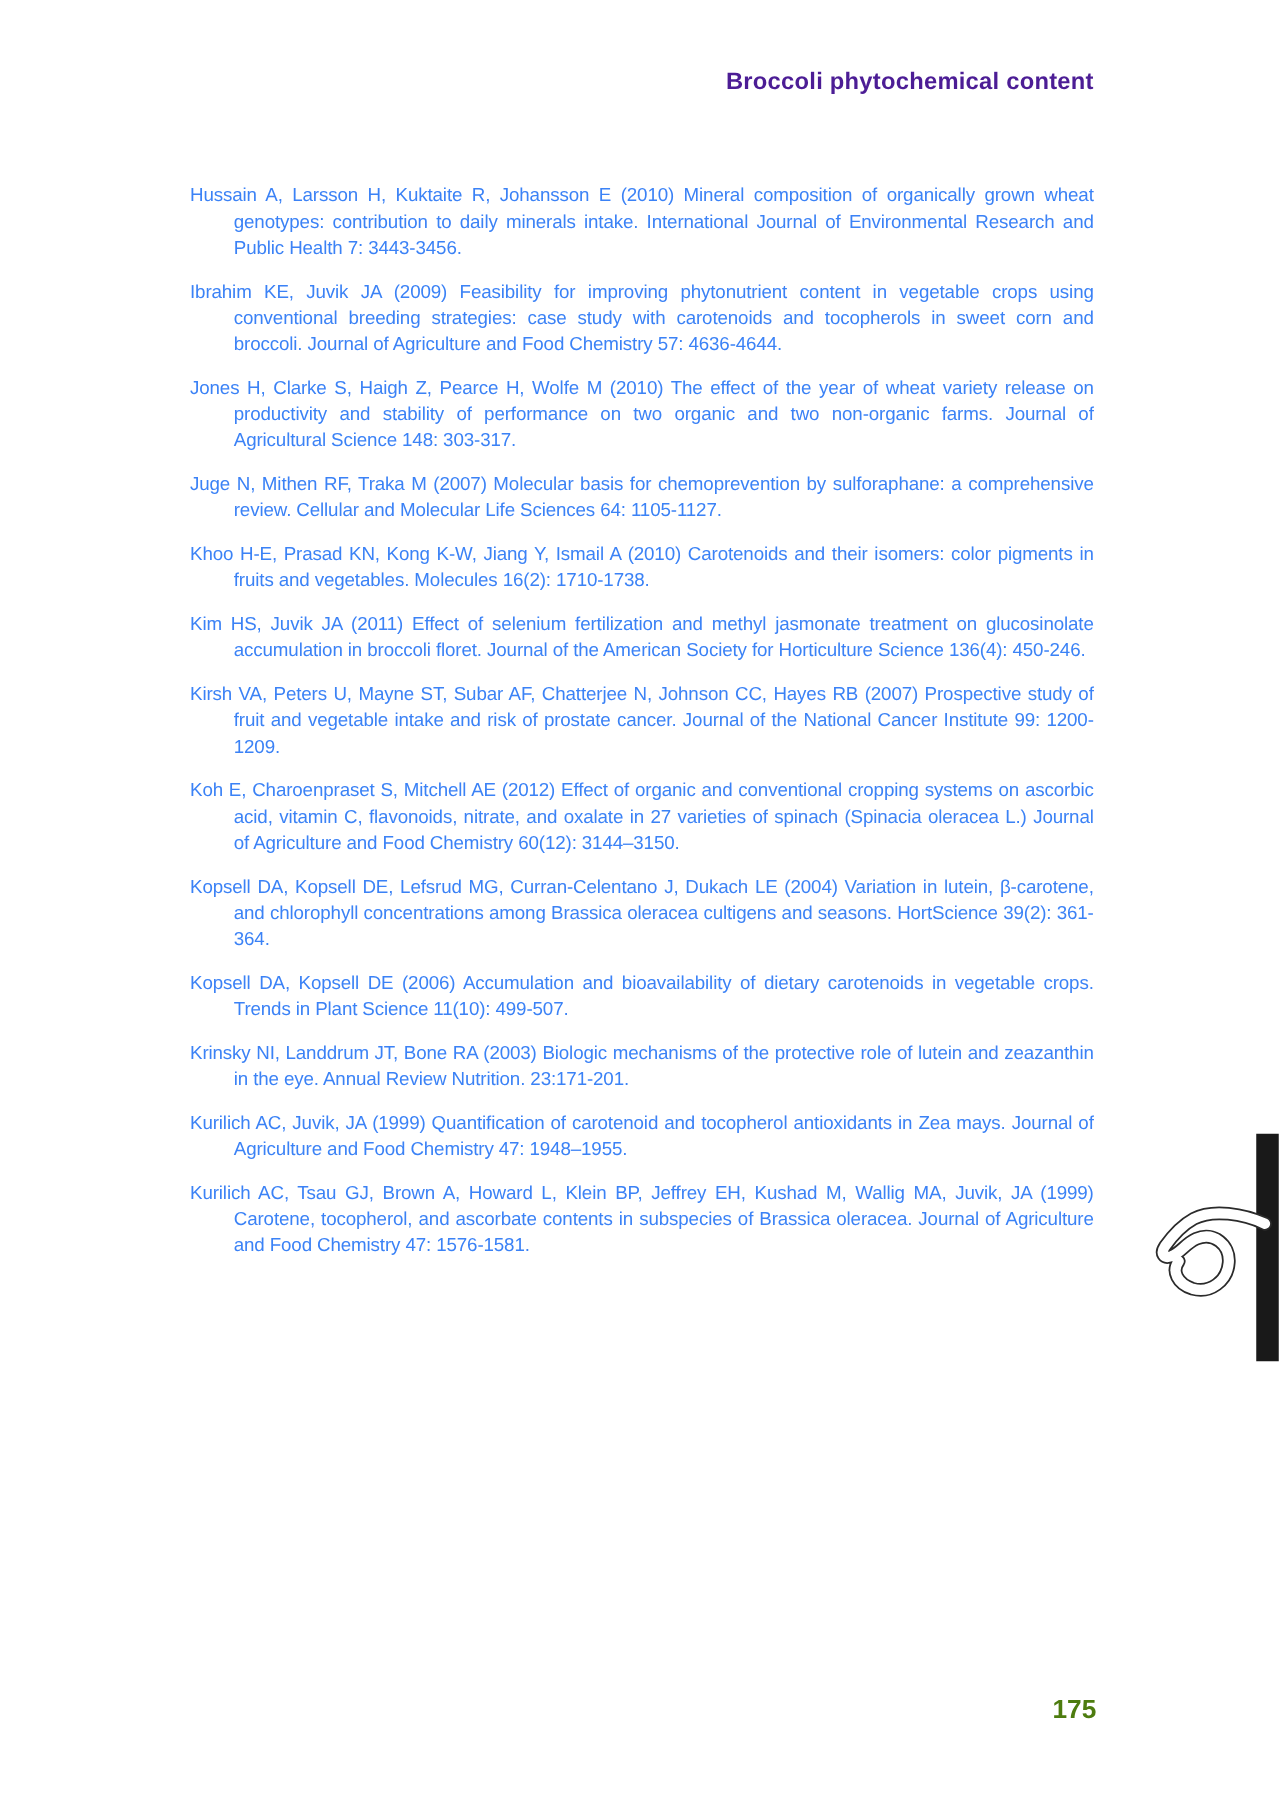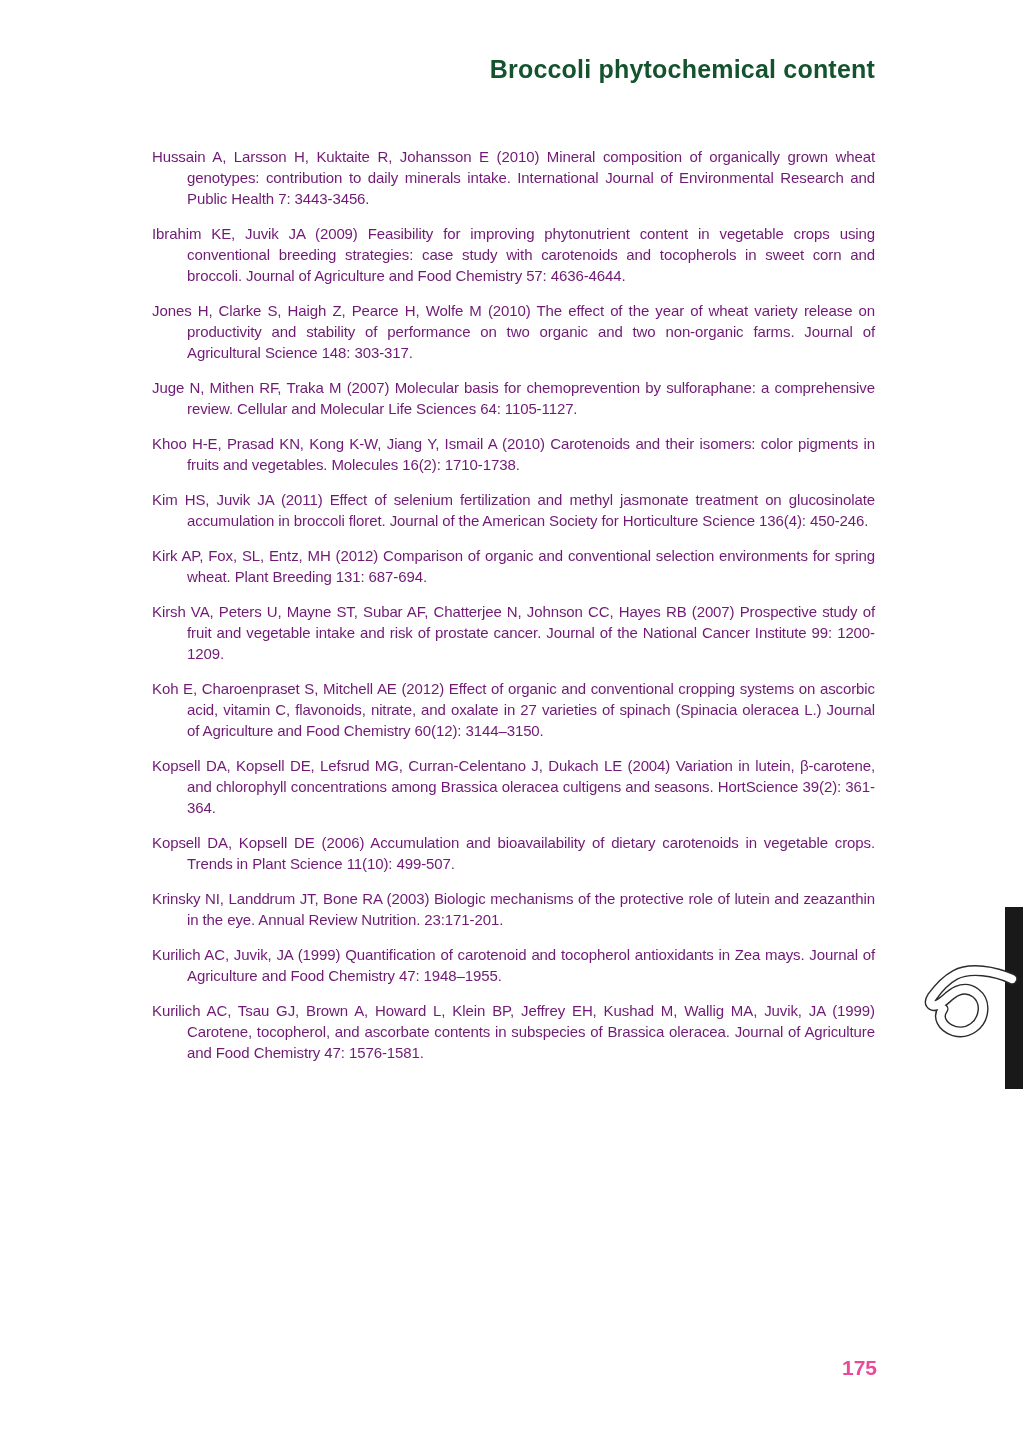--- a/index.html
+++ b/index.html
@@ -9,51 +9,51 @@
     font-family: "Liberation Sans", "DejaVu Sans", sans-serif;
     position: relative;
     overflow: hidden;
   }
   .page { position: absolute; inset: 0; }
 
   .running-header {
     position: absolute;
     top: 55px;
     right: 148px;
-    font-size: 25px;
+    font-size: 19px;
     font-weight: bold;
-    color: #14532d;
+    color: #4c1d95;
     letter-spacing: 0.2px;
   }
 
   .reference-list {
     position: absolute;
     top: 146px;
     left: 152px;
     width: 723px;
   }
   .ref {
     margin: 0 0 14px 0;
     font-size: 15px;
     line-height: 21px;
-    color: #701a75;
+    color: #3b82f6;
     text-align: justify;
     padding-left: 35px;
     text-indent: -35px;
     letter-spacing: -0.1px;
   }
   .ref .it { }
 
   .page-number {
     position: absolute;
     top: 1356px;
     right: 146px;
     font-size: 21px;
     font-weight: bold;
-    color: #ec4899;
+    color: #4d7c0f;
   }
 
   .chapter-tab-bar {
     position: absolute;
     top: 907px;
     right: 0;
     width: 18px;
     height: 182px;
     background: #191919;
     z-index: 1;
@@ -74,21 +74,20 @@
 
   <div class="running-header">Broccoli phytochemical content</div>
 
   <div class="reference-list">
       <p class="ref"><span>Hussain A, Larsson H, Kuktaite R, Johansson E (2010) Mineral composition of organically grown wheat genotypes: contribution to daily minerals intake. International Journal of Environmental Research and Public Health 7: 3443-3456.</span></p>
       <p class="ref"><span>Ibrahim KE, Juvik JA (2009) Feasibility for improving phytonutrient content in vegetable crops using conventional breeding strategies: case study with carotenoids and tocopherols in sweet corn and broccoli. Journal of Agriculture and Food Chemistry 57: 4636-4644.</span></p>
       <p class="ref"><span>Jones H, Clarke S, Haigh Z, Pearce H, Wolfe M (2010) The effect of the year of wheat variety release on productivity and stability of performance on two organic and two non-organic farms. Journal of Agricultural Science 148: 303-317.</span></p>
       <p class="ref"><span>Juge N, Mithen RF, Traka M (2007) Molecular basis for chemoprevention by sulforaphane: a comprehensive review. Cellular and Molecular Life Sciences 64: 1105-1127.</span></p>
       <p class="ref"><span>Khoo H-E, Prasad KN, Kong K-W, Jiang Y, Ismail A (2010) Carotenoids and their isomers: color pigments in fruits and vegetables. </span><span class="it">Molecules</span><span> 16(2): 1710-1738.</span></p>
       <p class="ref"><span>Kim HS, Juvik JA (2011) Effect of selenium fertilization and methyl jasmonate treatment on glucosinolate accumulation in broccoli floret. Journal of the American Society for Horticulture Science 136(4): 450-246.</span></p>
-      <p class="ref"><span>Kirk AP, Fox, SL, Entz, MH (2012) Comparison of organic and conventional selection environments for spring wheat. Plant Breeding 131: 687-694.</span></p>
       <p class="ref"><span>Kirsh VA, Peters U, Mayne ST, Subar AF, Chatterjee N, Johnson CC, Hayes RB (2007) Prospective study of fruit and vegetable intake and risk of prostate cancer. Journal of the National Cancer Institute 99: 1200-1209.</span></p>
       <p class="ref"><span>Koh E, Charoenpraset S, Mitchell AE (2012) Effect of organic and conventional cropping systems on ascorbic acid, vitamin C, flavonoids, nitrate, and oxalate in 27 varieties of spinach (Spinacia oleracea L.) </span><span class="it">Journal of Agriculture and Food Chemistry 60(</span><span>12): 3144–3150.</span></p>
       <p class="ref"><span>Kopsell DA, Kopsell DE, Lefsrud MG, Curran-Celentano J, Dukach LE (2004) Variation in lutein, β-carotene, and chlorophyll concentrations among Brassica oleracea cultigens and seasons. HortScience 39(2): 361-364.</span></p>
       <p class="ref"><span>Kopsell DA, Kopsell DE (2006) Accumulation and bioavailability of dietary carotenoids in vegetable crops. Trends in Plant Science 11(10): 499-507.</span></p>
       <p class="ref"><span>Krinsky NI, Landdrum JT, Bone RA (2003) Biologic mechanisms of the protective role of lutein and zeazanthin in the eye. Annual Review Nutrition. 23:171-201.</span></p>
       <p class="ref"><span>Kurilich AC, Juvik, JA (1999) Quantification of carotenoid and tocopherol antioxidants in Zea mays. Journal of Agriculture and Food Chemistry 47: 1948–1955.</span></p>
       <p class="ref"><span>Kurilich AC, Tsau GJ, Brown A, Howard L, Klein BP, Jeffrey EH, Kushad M, Wallig MA, Juvik, JA (1999) Carotene, tocopherol, and ascorbate contents in subspecies of Brassica oleracea. Journal of Agriculture and Food Chemistry 47: 1576-1581.</span></p>
     </div>
 
   <div class="chapter-tab-bar"></div>

